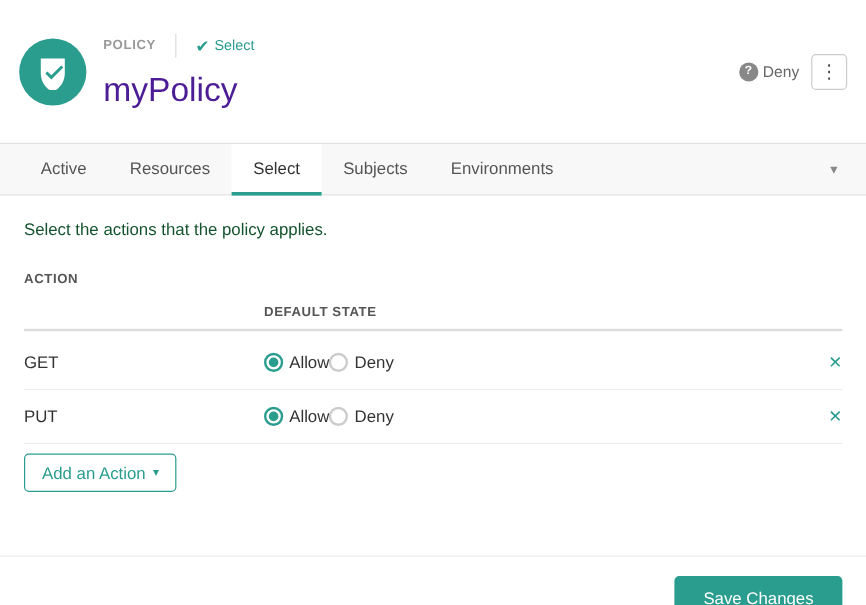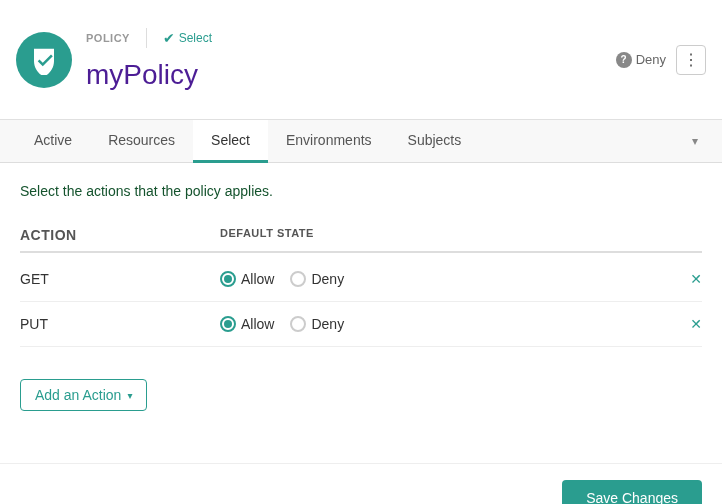--- a/index.html
+++ b/index.html
@@ -23,37 +23,37 @@
     
     .tabs { display: flex; align-items: center; border-bottom: 1px solid #ddd; padding: 0 16px; background: #f8f8f8; }
     .tab { padding: 12px 18px; font-size: 14px; font-weight: 500; color: #555; cursor: pointer; border-bottom: 3px solid transparent; margin-bottom: -1px; white-space: nowrap; }
     .tab.active { color: #333; border-bottom: 3px solid #2a9d8f; background: #fff; }
     .tab-more { margin-left: auto; color: #888; font-size: 12px; padding: 12px 8px; cursor: pointer; }
 
     
     .content { padding: 20px; background: #fff; min-height: 300px; }
     .content-description { font-size: 14px; color: #14532d; margin-bottom: 20px; }
     .table-header { display: flex; padding: 8px 0; border-bottom: 2px solid #ddd; margin-bottom: 4px; }
-    .col-action-header { font-size: 14px; font-weight: 700; color: #555; text-transform: uppercase; letter-spacing: 0.5px; width: 200px; }
-    .col-state-header { font-size: 11px; font-weight: 700; color: #555; text-transform: uppercase; letter-spacing: 0.5px; }
+    .col-action-header { font-size: 11px; font-weight: 700; color: #555; text-transform: uppercase; letter-spacing: 0.5px; width: 200px; }
+    .col-state-header { font-size: 11px; font-weight: 700; color: #555; text-transform: uppercase; letter-spacing: 0.5px; margin-top: 27px; }
 
     .action-row { display: flex; padding: 14px 0; border-bottom: 1px solid #eee; }
     .col-action { width: 200px; font-size: 14px; color: #333; font-weight: 500; }
-    .col-state { flex: 1; display: flex; align-items: center; gap: 16px; }
+    .col-state { flex: 1; display: flex; align-items: center; }
     .col-delete { margin-left: auto; color: #2a9d8f; cursor: pointer; font-size: 14px; }
 
     
     .radio-option { display: flex; align-items: center; gap: 5px; cursor: pointer; }
     .radio-input { width: 16px; height: 16px; border: 2px solid #ccc; border-radius: 50%; display: flex; align-items: center; justify-content: center; background: #fff; }
     .radio-input.checked { border-color: #2a9d8f; }
     .radio-input.checked::after { content: ''; width: 8px; height: 8px; background: #2a9d8f; border-radius: 50%; display: block; }
     .radio-label { font-size: 14px; color: #333; }
 
     
-    .add-action-btn { display: flex; align-items: center; gap: 6px; padding: 7px 14px; border: 1px solid #2a9d8f; border-radius: 4px; color: #2a9d8f; background: #fff; cursor: pointer; font-size: 14px; margin-top: 32px; }
+    .add-action-btn { display: flex; align-items: center; gap: 6px; padding: 7px 14px; border: 1px solid #2a9d8f; border-radius: 4px; color: #2a9d8f; background: #fff; cursor: pointer; font-size: 14px; margin-top: 8px; }
     .add-action-btn .caret { font-size: 10px; }
 
     
     .footer { display: flex; justify-content: flex-end; padding: 16px 20px; border-top: 1px solid #eee; background: #fff; }
     .save-btn { background: #2a9d8f; color: white; border: none; border-radius: 4px; padding: 10px 24px; font-size: 14px; font-weight: 500; cursor: pointer; }
 
     .divider { width: 1px; height: 20px; background: #ddd; margin: 0 8px; }
   </style>
 </head>
 <body>
@@ -81,22 +81,22 @@
       <span>Deny</span>
     </a>
     <button class="more-btn">⋮</button>
   </div>
 </div>
 
 <div class="tabs">
   <div class="tab">Active</div>
   <div class="tab">Resources</div>
   <div class="tab active">Select</div>
+  <div class="tab">Subjects</div>
   <div class="tab">Environments</div>
-  <div class="tab">Subjects</div>
   <div class="tab-more">▾</div>
 </div>
 
 <div class="content">
   <div class="content-description">Select the actions that the policy applies.</div>
 
   <div class="table-header">
     <div class="col-action-header">ACTION</div>
     <div class="col-state-header">DEFAULT STATE</div>
   </div>

